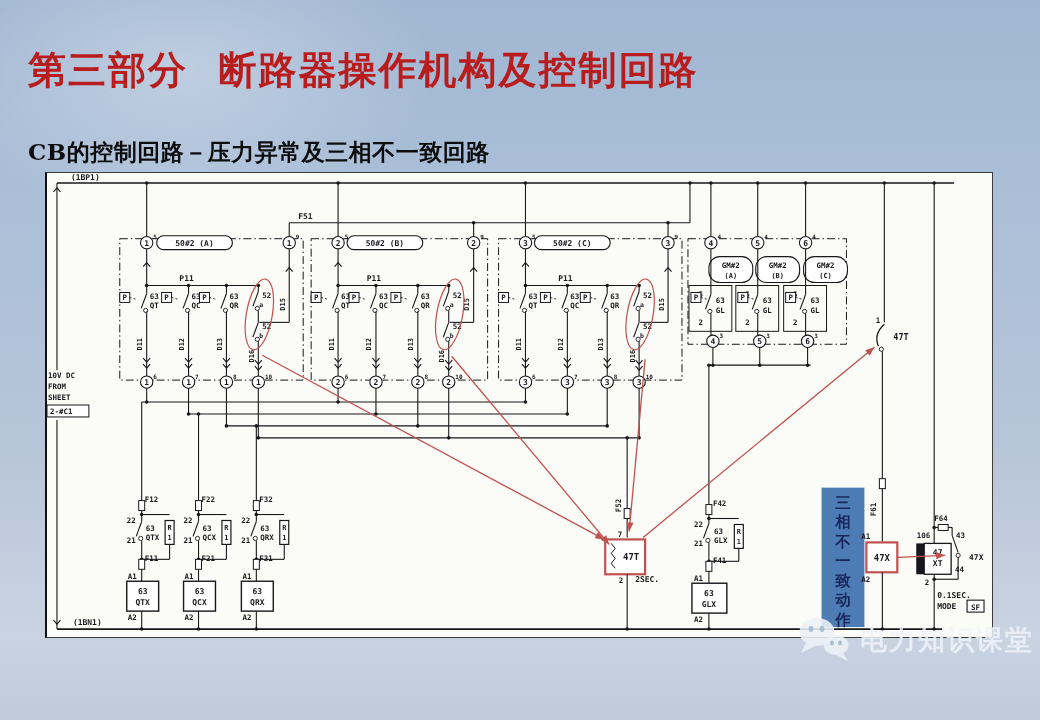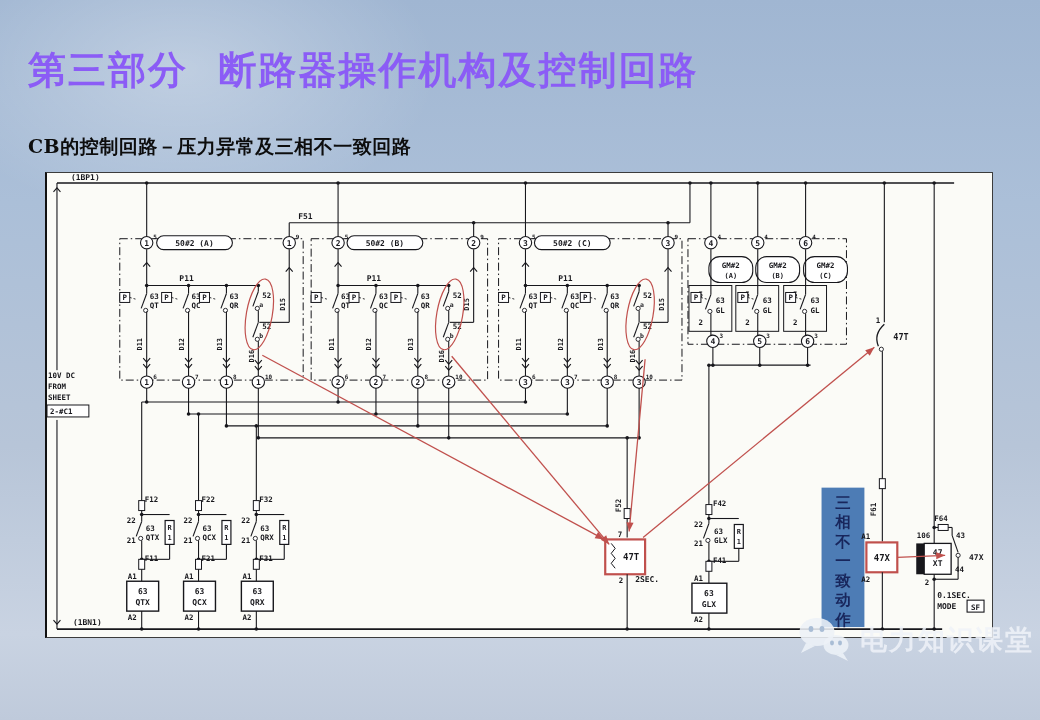--- a/index.html
+++ b/index.html
@@ -4,37 +4,37 @@
 <style>
   html,body{margin:0;padding:0;}
   body{width:1040px;height:720px;position:relative;overflow:hidden;
        background:linear-gradient(180deg,#a0b6d2 0%,#abbfd8 28%,#b7c5d8 62%,#c9d3e2 88%,#bfcadb 100%);
        font-family:"Liberation Sans",sans-serif;}
   body::before{content:"";position:absolute;left:-80px;top:-80px;width:520px;height:300px;
        background:radial-gradient(ellipse at center,rgba(255,255,255,0.30),rgba(255,255,255,0) 70%);pointer-events:none;}
   .title{position:absolute;left:28px;top:20px;font-family:"DejaVu Serif","Liberation Serif",serif;
        font-size:38px;font-weight:700;letter-spacing:2px;white-space:pre;}
   .subtitle{position:absolute;left:28px;top:118px;font-family:"DejaVu Serif","Liberation Serif",serif;
-       font-size:19px;font-weight:700;color:#0d0d0d;letter-spacing:0.5px;}
+       font-size:23px;font-weight:700;color:#0d0d0d;letter-spacing:0.5px;}
   .panel{position:absolute;left:45px;top:172px;width:948px;height:466px;background:#fbfbf7;
        border:1px solid #3c3c3c;border-left:2px solid #111;box-sizing:border-box;}
   #schematic{position:absolute;left:0;top:0;width:100%;height:100%;}
   #schematic text{font-family:"DejaVu Sans Mono","Liberation Mono",monospace;font-weight:700;}
   #schematic text.cjk{font-family:"DejaVu Serif","Liberation Serif",serif;font-weight:700;}
   .watermark{position:absolute;left:796px;top:614px;display:flex;align-items:center;}
   .wm-col{display:flex;flex-direction:column;margin-left:6px;}
   .wm-brand{font-family:"DejaVu Serif","Liberation Serif",serif;font-size:27px;font-weight:700;
        color:rgba(238,242,248,0.85);letter-spacing:2px;line-height:1.25;}
   .wm-site{font-family:"DejaVu Serif","Liberation Serif",serif;font-size:19px;font-weight:700;
        color:#23232c;letter-spacing:1px;margin-top:-3px;}
 </style>
 </head>
 <body>
 
-<h1 class="title" style="color: #8b5cf6;">第三部分  断路器操作机构及控制回路</h1>
+<h1 class="title" style="color: #b91c1c;">第三部分  断路器操作机构及控制回路</h1>
 <h2 class="subtitle">CB的控制回路－压力异常及三相不一致回路</h2>
 
 <div class="panel">
   <svg id="schematic" viewBox="0 0 948 466" preserveAspectRatio="none">
       <rect x="777" y="316" width="43" height="140" fill="#4d7cb5"></rect>
       <text x="798.5" y="336" font-size="15.5" text-anchor="middle" fill="#18265c" class="cjk">三</text>
       <text x="798.5" y="355.6" font-size="15.5" text-anchor="middle" fill="#18265c" class="cjk">相</text>
       <text x="798.5" y="375.2" font-size="15.5" text-anchor="middle" fill="#18265c" class="cjk">不</text>
       <text x="798.5" y="394.8" font-size="15.5" text-anchor="middle" fill="#18265c" class="cjk">一</text>
       <text x="798.5" y="414.4" font-size="15.5" text-anchor="middle" fill="#18265c" class="cjk">致</text>

